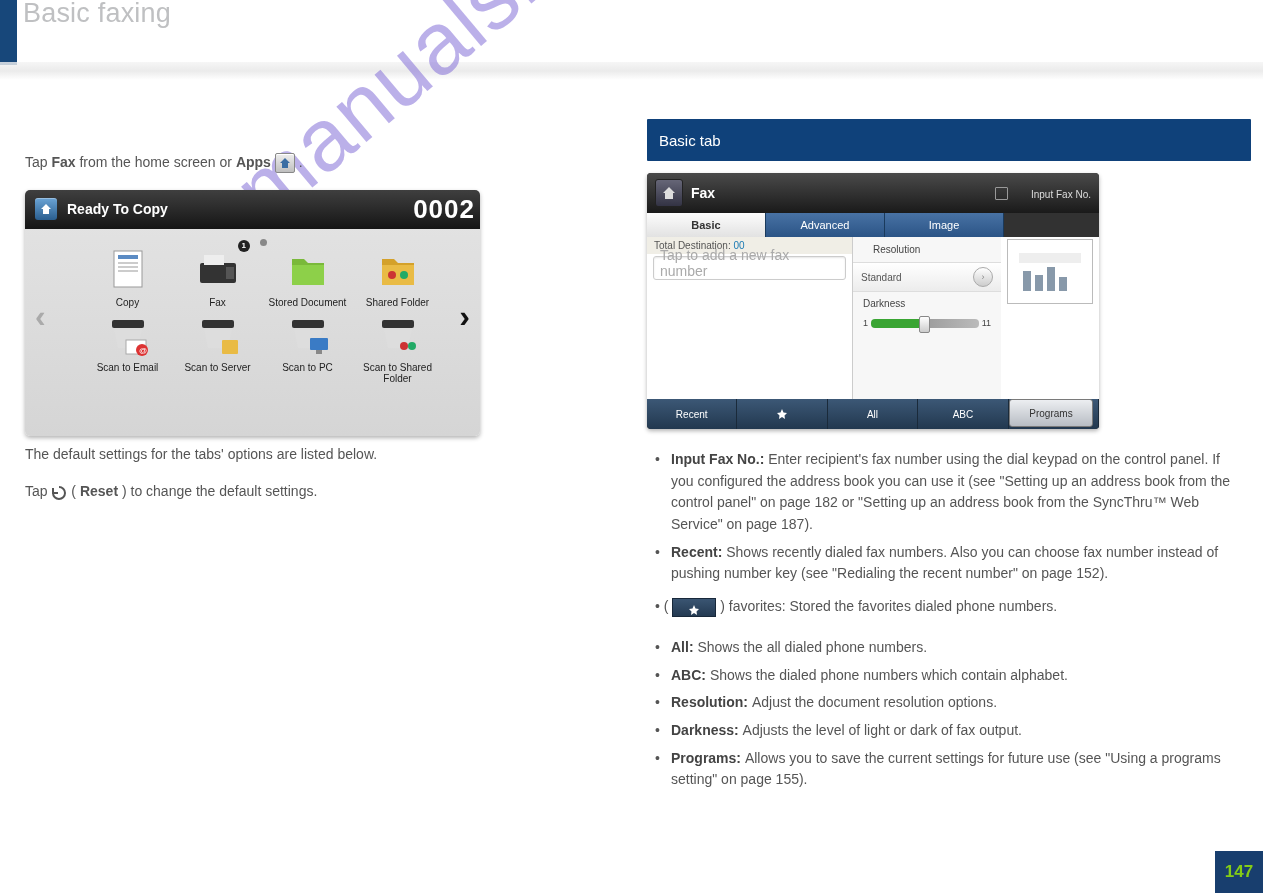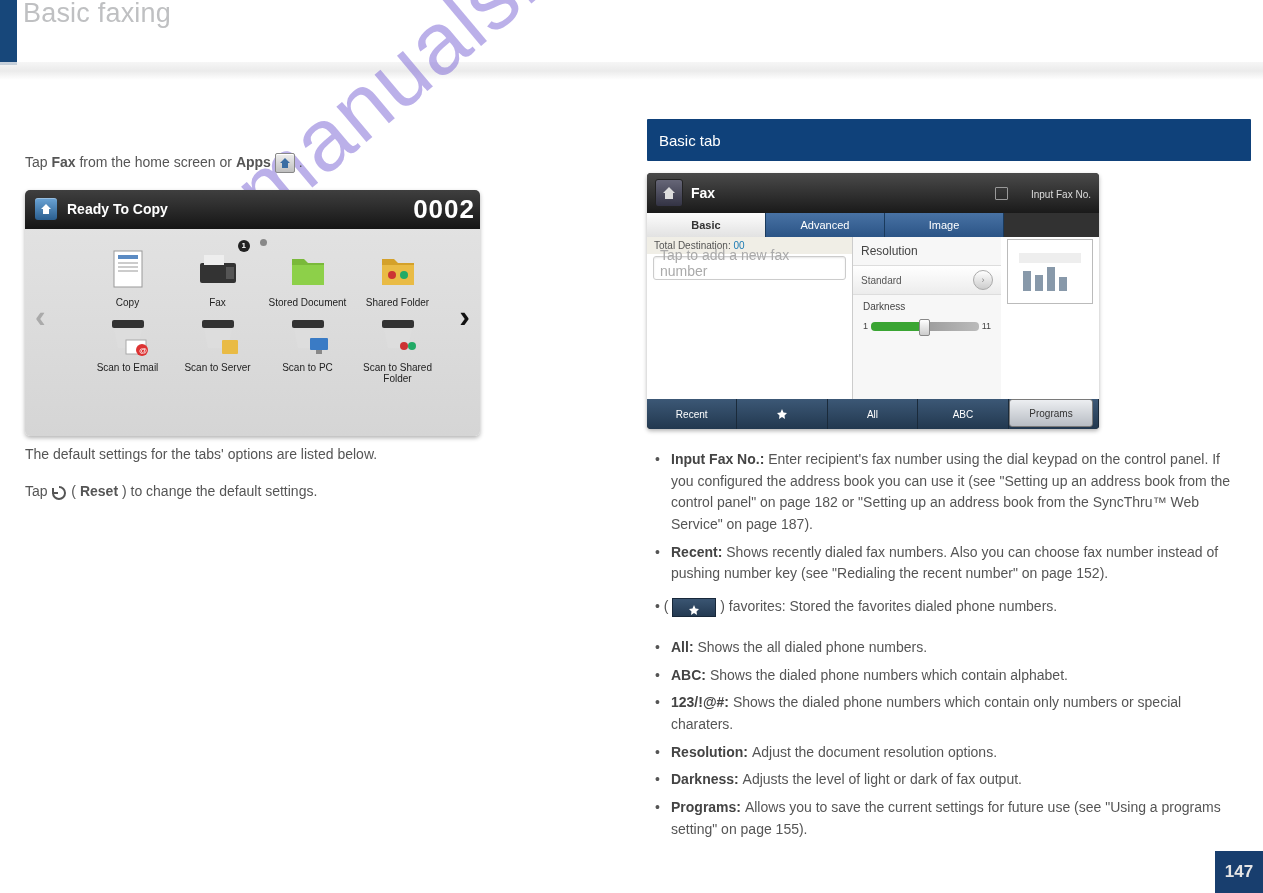--- a/index.html
+++ b/index.html
@@ -34,38 +34,38 @@
 .ss2-input{margin-left:auto;margin-right:8px;font-size:10px;color:#ddd;display:flex;align-items:flex-end;gap:20px}
 .ss2-tabs{display:flex;height:24px}
 .ss2-tab{flex:0 0 118px;text-align:center;font-size:11px;line-height:24px;color:#fff;background:linear-gradient(180deg,#4872a4,#2b5486);border-right:1px solid #1a3a5c}
 .ss2-tab.active{background:linear-gradient(180deg,#fcfcfc,#e2e2e2);color:#333;font-weight:700}
 .ss2-body{position:absolute;top:64px;left:0;right:0;bottom:30px;background:#fff;display:flex}
 .ss2-leftcol{width:205px;border-right:1px solid #ccc}
 .ss2-td{font-size:10px;color:#555;padding:3px 7px;background:#f0eee6}
 .ss2-td .n{color:#1a7ab3}
 .ss2-addinp{margin:2px 0;height:22px;border:1px solid #ccc;border-radius:3px;margin-left:6px;margin-right:6px;font-size:14px;color:#aaa;display:flex;align-items:flex-end;padding:0 6px;background:#fff;box-shadow:inset 0 1px 2px rgba(0,0,0,.1)}
 .ss2-rightcol{width:148px;background:#f7f7f7}
-.ss2-label{font-size:12px;color:#444;padding:7px 8px}
+.ss2-label{font-size:10px;color:#444;padding:7px 20px}
 .ss2-sel{display:flex;align-items:center;justify-content:space-between;height:28px;padding:0 8px;font-size:10px;color:#555;border-top:1px solid #ddd;border-bottom:1px solid #ddd;background:linear-gradient(180deg,#fff,#ececec)}
 .ss2-sel .go{width:18px;height:18px;border-radius:50%;background:linear-gradient(180deg,#fff,#ccc);border:1px solid #aaa;display:flex;align-items:center;justify-content:center;font-size:9px;color:#888}
 .ss2-dark{padding:6px 10px;font-size:10px;color:#444}
 .ss2-slider{display:flex;align-items:center;padding:3px 10px;gap:3px;font-size:9px;color:#444}
 .ss2-track{flex:1;height:9px;border-radius:4px;background:linear-gradient(90deg,#3aa533 0%,#3aa533 45%,#999 45%,#bbb 100%);position:relative}
 .ss2-thumb{position:absolute;left:45%;top:-3px;width:9px;height:15px;background:linear-gradient(180deg,#fff,#ccc);border:1px solid #888;border-radius:2px}
 .ss2-preview{position:absolute;right:6px;top:66px;width:84px;height:63px;background:#fff;border:1px solid #bbb;display:flex;align-items:center;justify-content:center}
 .ss2-bottom{position:absolute;left:0;right:0;bottom:0;height:30px;background:linear-gradient(180deg,#3c5876,#22384f);display:flex}
 .ss2-bbtn{flex:1;color:#fff;font-size:10px;display:flex;align-items:center;justify-content:center;border-right:1px solid #1a2a3a}
 .ss2-programs{position:absolute;right:6px;bottom:2px;width:82px;height:26px;background:linear-gradient(180deg,#eceef1,#b8bdc4);border:1px solid #7a7a7a;border-radius:3px;font-size:10px;color:#333;display:flex;align-items:center;justify-content:center}
 .bullet-list{margin:0;padding:0 0 0 24px}
 .bullet-list li{font-size:14px;color:#555;line-height:1.55;padding:3px 0;list-style:none;position:relative}
 .bullet-list li:before{content:"•";position:absolute;left:-16px;color:#555}
 .bullet-list li b{font-weight:700;color:#444}
 .starbtn{display:inline-block;width:42px;height:17px;background:linear-gradient(180deg,#3a5572,#243a52);border:1px solid #18283a;vertical-align:middle;text-align:center}
 .starbtn svg{vertical-align:middle}
-.pagenum{position:absolute;right:0;bottom:0;width:48px;height:42px;background:#183e6e;color:#e5e5e5;font-size:17px;font-weight:700;display:flex;align-items:center;justify-content:center}
+.pagenum{position:absolute;right:0;bottom:0;width:48px;height:42px;background:#183e6e;color:#84cc16;font-size:17px;font-weight:700;display:flex;align-items:center;justify-content:center}
 .watermark{position:absolute;left:280px;top:140px;font-size:88px;color:#8570d8;opacity:.55;font-weight:400;transform:rotate(-40deg);transform-origin:left bottom;letter-spacing:1px;pointer-events:none;font-family:Arial}
 .kb{display:inline-block;width:11px;height:11px;border:1px solid #999;border-radius:1px;margin-right:3px}
 </style>
 </head>
 <body>
 
 <div class="topbar"></div>
 <div class="topbar2"></div>
 <div class="toptitle">Basic faxing</div>
 <div class="headerfade"></div>
@@ -241,20 +241,19 @@
   <div class="para" style="padding-left:8px">
     <span>•  (</span>
     <span class="starbtn"><svg width="12" height="12">
           <path d="M6 1 L7.5 4.5 L11 5 L8.5 7.5 L9 11 L6 9 L3 11 L3.5 7.5 L1 5 L4.5 4.5 Z" fill="#fff"></path>
         </svg></span>
     <span>) favorites: Stored the favorites dialed phone numbers.</span>
   </div>
   <ul class="bullet-list">
     <li><b>All: </b><span>Shows the all dialed phone numbers.</span></li>
     <li><b>ABC: </b><span>Shows the dialed phone numbers which contain alphabet.</span></li>
-    <li><b>123/!@#: </b><span>Shows the dialed phone numbers which contain only numbers  or special charaters.</span></li>
     <li><b>Resolution: </b><span>Adjust the document resolution options.</span></li>
     <li><b>Darkness: </b><span>Adjusts the level of light or dark of fax output.</span></li>
     <li><b>Programs: </b><span>Allows you to save the current settings for future use (see "Using a programs setting" on page 155).</span></li>
   </ul>
 </div>
 
 <div class="pagenum">147</div>
 
 </body></html>

